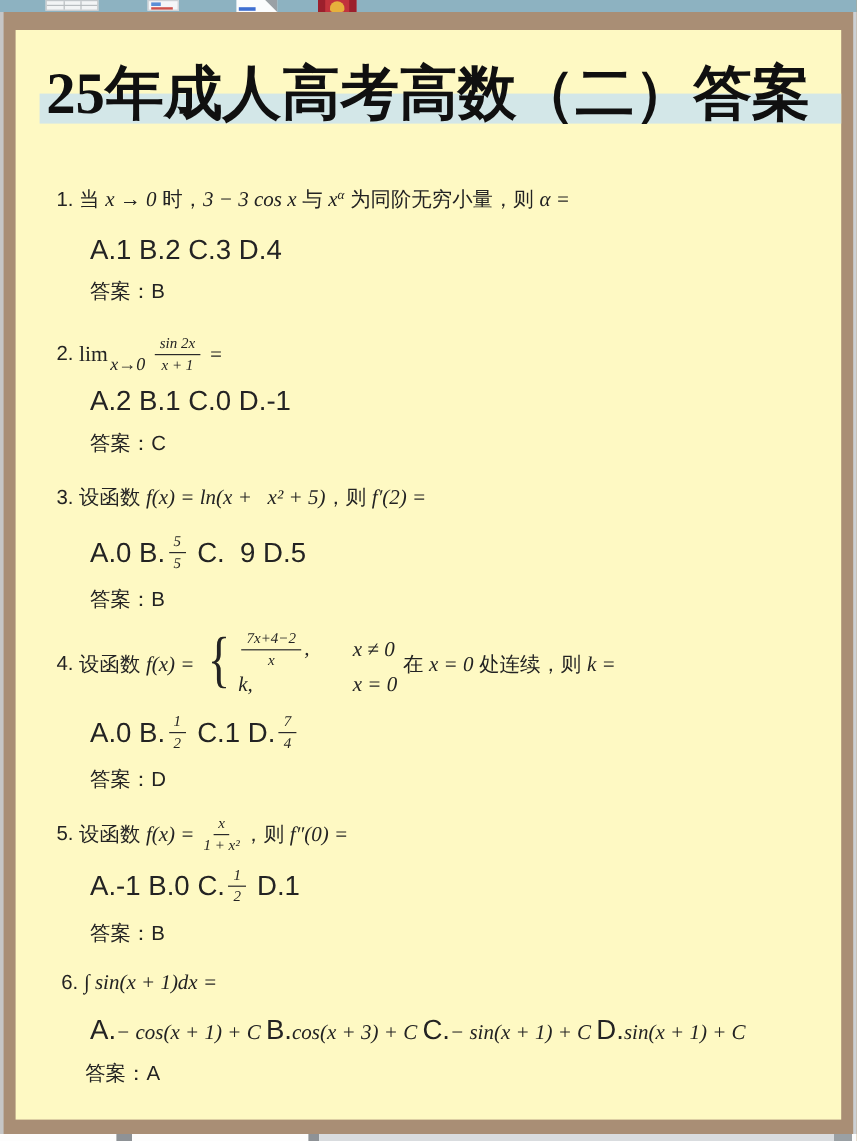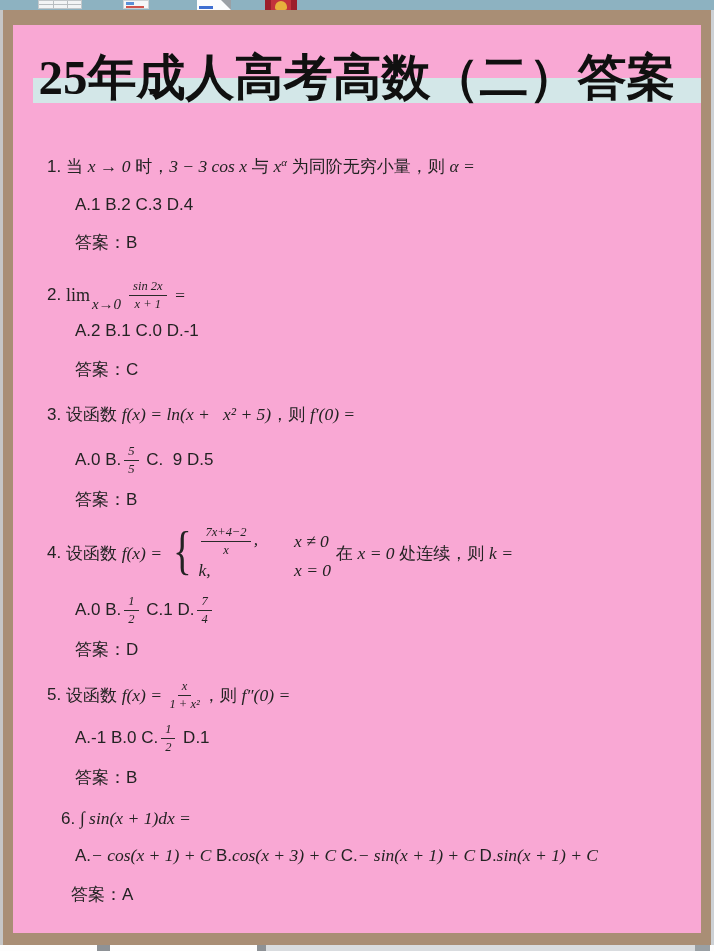--- a/index.html
+++ b/index.html
@@ -30,36 +30,36 @@
   .icon-alert .bell { position:absolute; left:10px; top:1px; width:12px; height:9px; background:#e7b13c; border-radius:6px 6px 2px 2px; }
   
   .sliver-left  { position:absolute; left:0; top:10px; width:3px; height:935px; background:#c6c6c6; }
   .sliver-right { position:absolute; right:0; top:10px; width:3px; height:935px; background:#cdd1d5; }
   .bottom-strip { position:absolute; left:0; top:945px; width:714px; height:6px; background:#fdfdfd; }
   .bs-sq   { position:absolute; left:97px;  top:0; width:13px;  height:6px; background:#8e9296; }
   .bs-m1   { position:absolute; left:257px; top:0; width:9px;   height:6px; background:#8e9296; }
   .bs-pane { position:absolute; left:266px; top:0; width:429px; height:6px; background:#d9dcdf; }
   .bs-m2   { position:absolute; left:695px; top:0; width:15px;  height:6px; background:#9aa0a4; }
   
-  .page { position:absolute; left:13px; top:25px; width:688px; height:908px; background:#f9a8d4;padding-left:40px; }
+  .page { position:absolute; left:13px; top:25px; width:688px; height:908px; background:#fef9c3;padding-left:40px; }
   .title-hl { position:absolute; left:20px; top:53px; width:668px; height:25px; background:#d3e7e8; }
   .title { position:absolute; left:0; top:26px; width:100%; text-align:center;
     font-family:"Liberation Serif", serif; font-weight:bold; font-size:49px;
     line-height:1.12; color:#101010; letter-spacing:0px; }
   
   .line { position:absolute; white-space:pre; }
   .flexline { display:flex; align-items:center; }
   .cn   { font-size:17px; }
   .qnum { font-size:17px; }
   .math { font-family:"Liberation Serif", serif; font-style:italic; font-size:17.5px; }
   .mathup { font-family:"Liberation Serif", serif; font-style:normal; font-size:18px; }
   sup.smath { font-family:"Liberation Serif", serif; font-style:italic; font-size:11px; }
   .limsub { font-family:"Liberation Serif", serif; font-style:italic; font-size:15px;
     align-self:flex-end; margin:0 5px 0 2px; }
-  .opt { font-size:17px; }
+  .opt { font-size:23px; }
   .ans { font-size:17px; }
   .frac { display:inline-flex; flex-direction:column; align-items:center; vertical-align:middle;
     font-family:"Liberation Serif", serif; font-style:italic; font-size:12.5px; line-height:1.18; margin:0 3px; }
   .frac .ftop { border-bottom:1.2px solid #2a2a2a; padding:0 4px 1px 4px; }
   .frac .fbot { padding-top:1px; }
   .brace { font-family:"Liberation Serif", serif; font-weight:300; font-size:52px; line-height:0.9;
     margin:0 3px 4px 4px; transform:scaleX(0.75); }
   .pw { display:inline-grid; grid-template-columns:auto auto; column-gap:36px; row-gap:2px;
     align-items:center; justify-items:start; }
 </style>
@@ -95,33 +95,33 @@
   <div class="title">25年成人高考高数（二）答案</div>
 
   <div class="line" style="left:34px; top:130px;"><span class="qnum">1. </span><span class="cn">当 </span><span class="math">x → 0</span><span class="cn"> 时，</span><span class="math">3 − 3 cos x</span><span class="cn"> 与 </span><span class="math">x</span><sup class="smath">α</sup><span class="cn"> 为同阶无穷小量，则 </span><span class="math">α =</span></div>
   <div class="line opt" style="left:62px; top:170px;">A.1 B.2 C.3 D.4</div>
   <div class="line ans" style="left:62px; top:206px;"><span class="cn">答案：</span><span class="cn">B</span></div>
 
   <div class="line flexline" style="left:34px; top:252px; height:36px;"><span class="qnum">2. </span><span class="mathup">lim</span><span class="limsub">x→0</span><span class="frac"><span class="ftop">sin 2x</span><span class="fbot">x + 1</span></span><span class="math"> =</span></div>
   <div class="line opt" style="left:62px; top:296px;">A.2 B.1 C.0 D.-1</div>
   <div class="line ans" style="left:62px; top:333px;"><span class="cn">答案：</span><span class="cn">C</span></div>
 
-  <div class="line" style="left:34px; top:378px;"><span class="qnum">3. </span><span class="cn">设函数 </span><span class="math">f(x) = ln(x +   x² + 5)</span><span class="cn">，则 </span><span class="math">f′(0) =</span></div>
+  <div class="line" style="left:34px; top:378px;"><span class="qnum">3. </span><span class="cn">设函数 </span><span class="math">f(x) = ln(x +   x² + 5)</span><span class="cn">，则 </span><span class="math">f′(2) =</span></div>
   <div class="line flexline" style="left:62px; top:420px; height:30px;"><span class="opt">A.0 B.</span><span class="frac"><span class="ftop">5</span><span class="fbot">5</span></span><span class="opt"> C.  9 D.5</span></div>
   <div class="line ans" style="left:62px; top:463px;"><span class="cn">答案：</span><span class="cn">B</span></div>
 
   <div class="line flexline" style="left:34px; top:500px; height:56px;"><span class="qnum">4. </span><span class="cn">设函数 </span><span class="math">f(x) = </span><span class="brace">{</span><span class="pw"><span><span class="frac"><span class="ftop">7x+4−2</span><span class="fbot">x</span></span><span class="math">,</span></span><span class="math">x ≠ 0</span><span class="math">k,</span><span class="math">x = 0</span></span><span class="cn"> 在 </span><span class="math">x = 0</span><span class="cn"> 处连续，则 </span><span class="math">k =</span></div>
   <div class="line flexline" style="left:62px; top:570px; height:30px;"><span class="opt">A.0 B.</span><span class="frac"><span class="ftop">1</span><span class="fbot">2</span></span><span class="opt"> C.1 D.</span><span class="frac"><span class="ftop">7</span><span class="fbot">4</span></span></div>
   <div class="line ans" style="left:62px; top:613px;"><span class="cn">答案：</span><span class="cn">D</span></div>
 
   <div class="line flexline" style="left:34px; top:654px; height:32px;"><span class="qnum">5. </span><span class="cn">设函数 </span><span class="math">f(x) = </span><span class="frac"><span class="ftop">x</span><span class="fbot">1 + x²</span></span><span class="cn">，则 </span><span class="math">f″(0) =</span></div>
   <div class="line flexline" style="left:62px; top:698px; height:30px;"><span class="opt">A.-1 B.0 C.</span><span class="frac"><span class="ftop">1</span><span class="fbot">2</span></span><span class="opt"> D.1</span></div>
   <div class="line ans" style="left:62px; top:741px;"><span class="cn">答案：</span><span class="cn">B</span></div>
 
-  <div class="line" style="left:48px; top:783px;"><span class="qnum">6. </span><span class="math">∫ sin(x + 1)dx =</span></div>
+  <div class="line" style="left:38px; top:783px;"><span class="qnum">6. </span><span class="math">∫ sin(x + 1)dx =</span></div>
   <div class="line" style="left:62px; top:820px;"><span class="opt">A.</span><span class="math">− cos(x + 1) + C </span><span class="opt">B.</span><span class="math">cos(x + 3) + C </span><span class="opt">C.</span><span class="math">− sin(x + 1) + C </span><span class="opt">D.</span><span class="math">sin(x + 1) + C</span></div>
   <div class="line ans" style="left:58px; top:858px;"><span class="cn">答案：</span><span class="cn">A</span></div>
 
 </div>
 
 <div class="bottom-strip">
   <div class="bs-sq"></div>
   <div class="bs-m1"></div>
   <div class="bs-pane"></div>
   <div class="bs-m2"></div>

